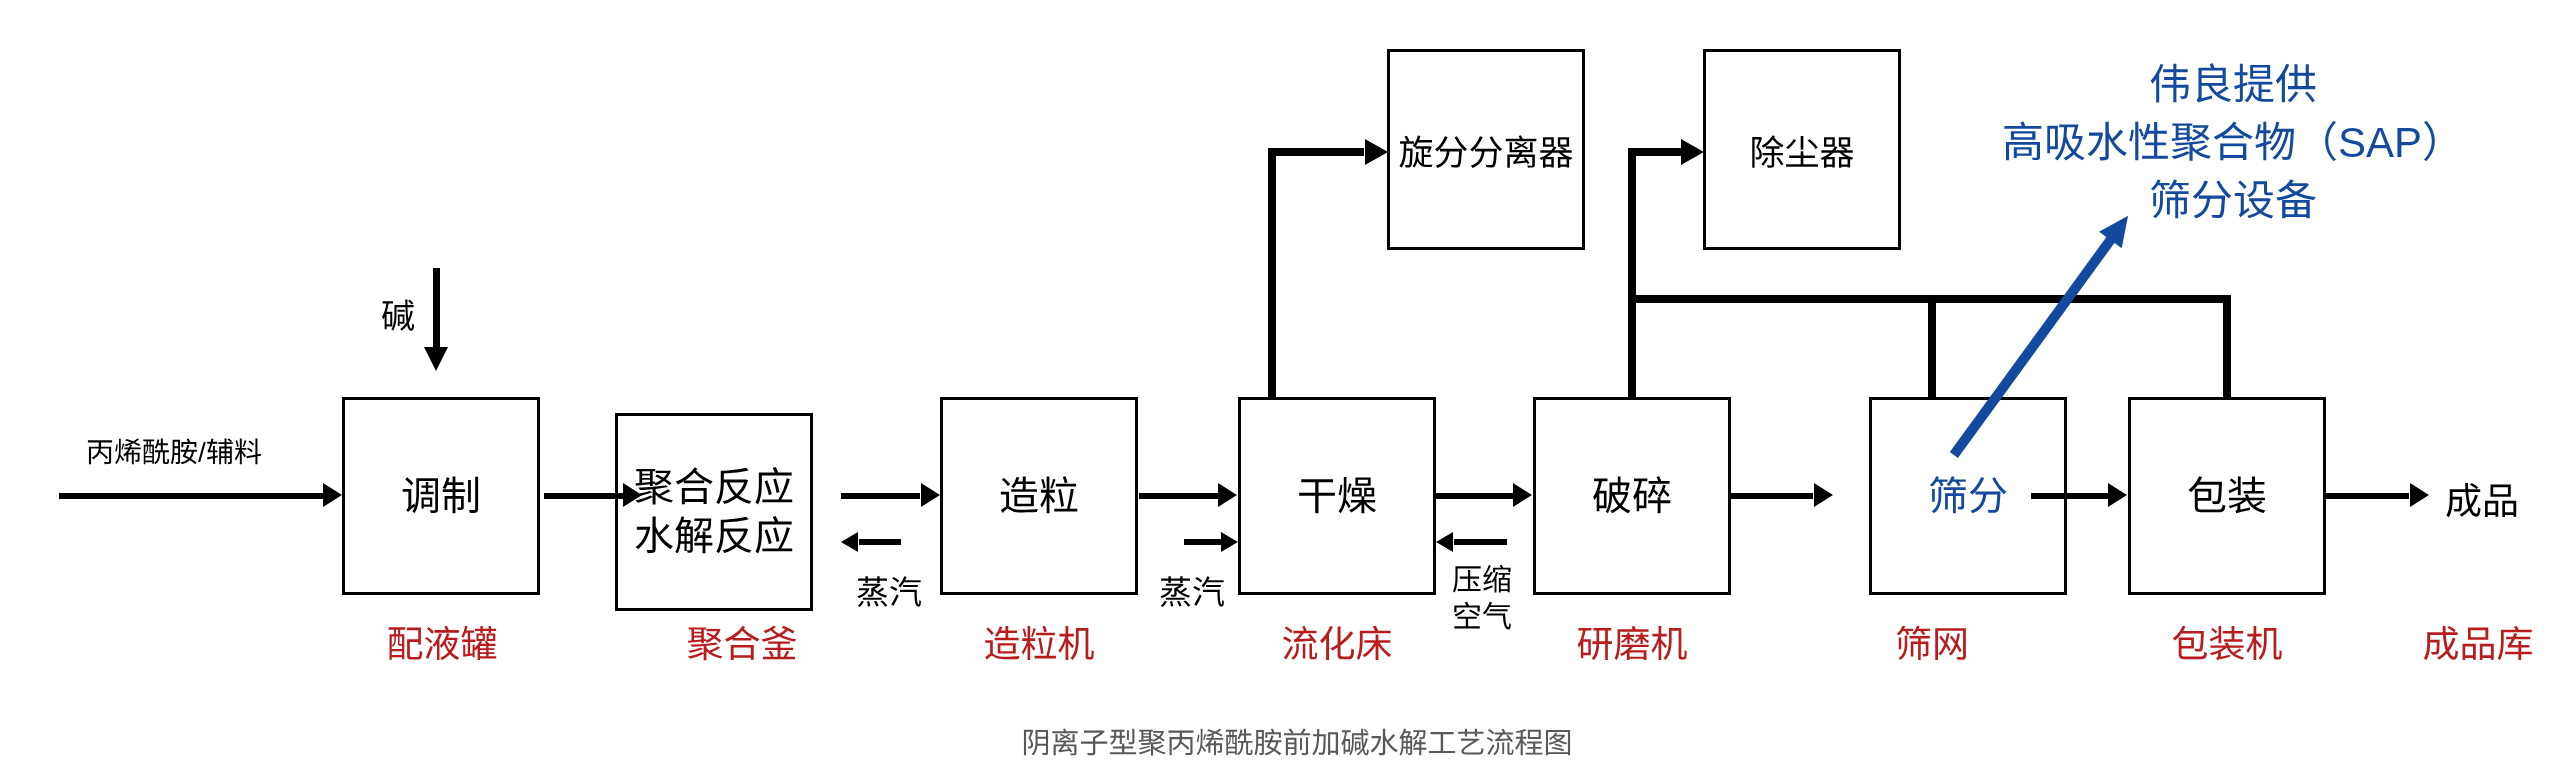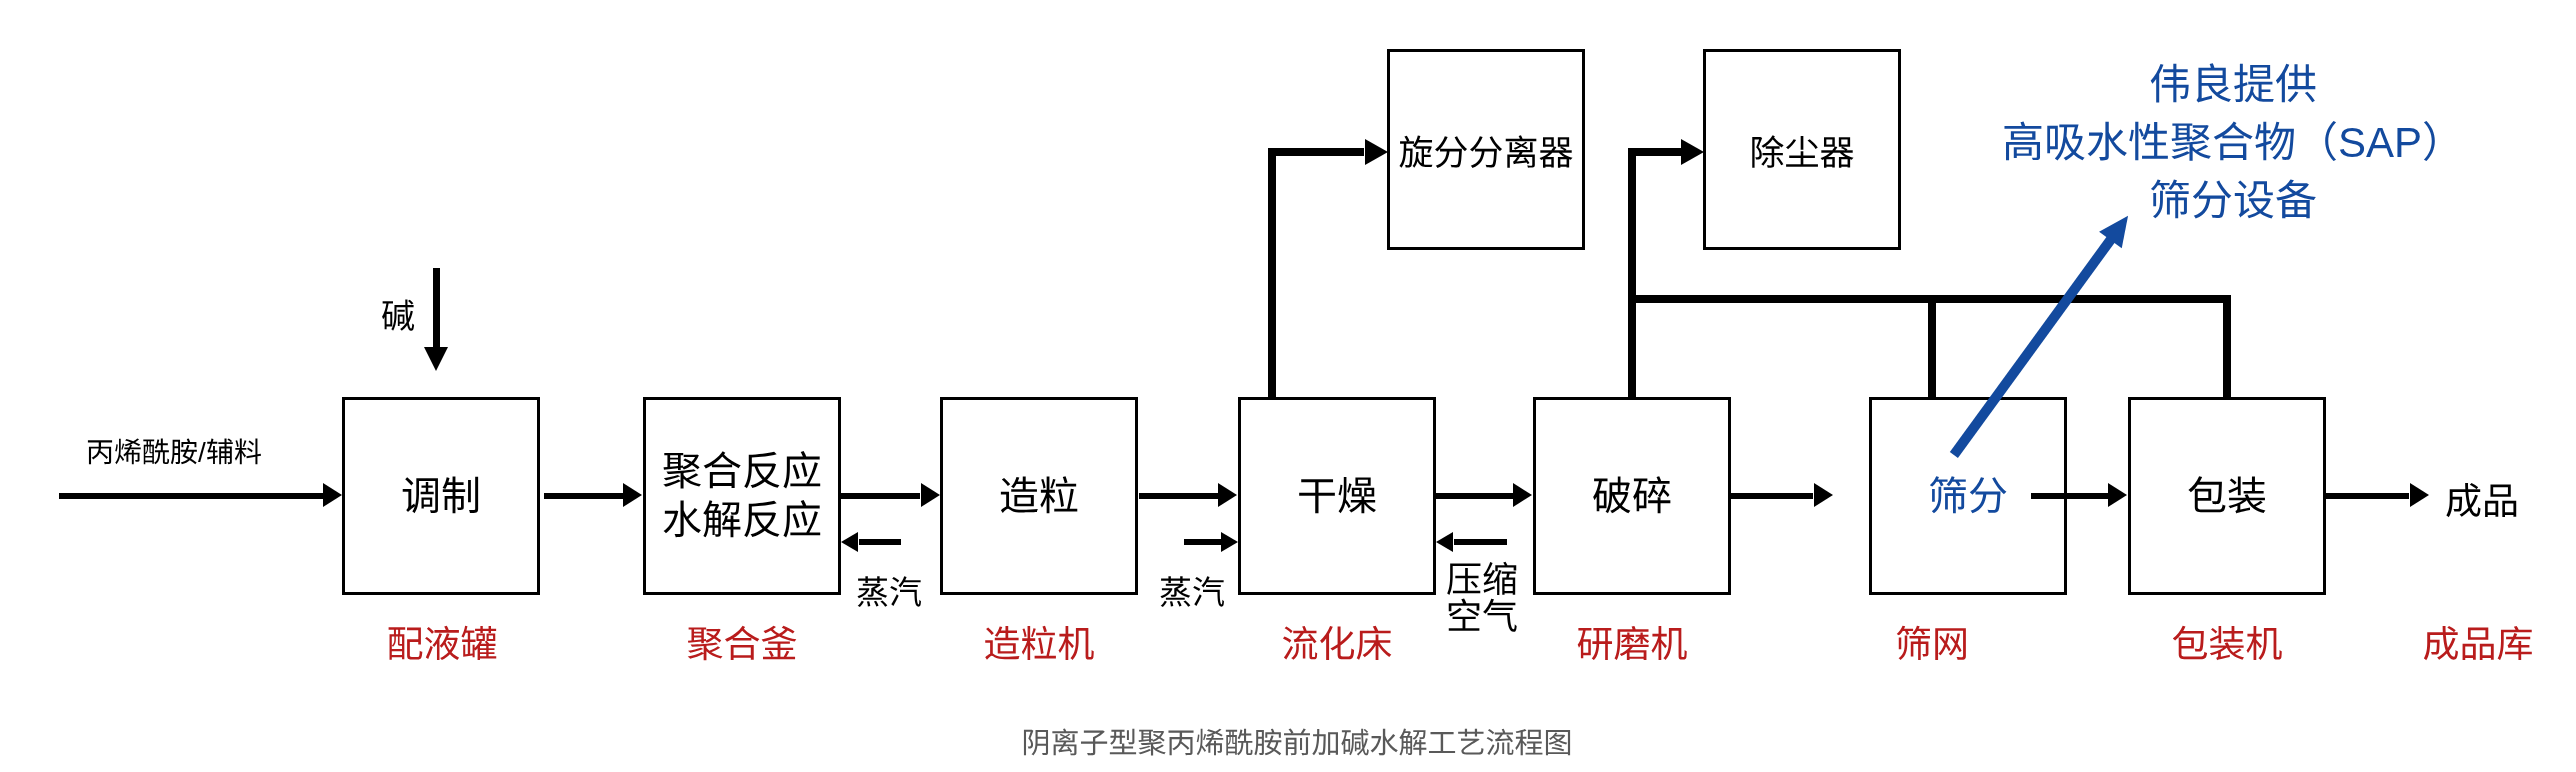--- a/index.html
+++ b/index.html
@@ -4,39 +4,39 @@
 <style>
   html,body{margin:0;padding:0;background:#ffffff;}
   body{font-family:"Liberation Sans", sans-serif;}
   #canvas{position:relative;width:2576px;height:773px;background:#ffffff;overflow:hidden;}
 
   
   .pbox{position:absolute;top:397px;width:198px;height:198px;border:3.1px solid #000;
         box-sizing:border-box;display:flex;flex-direction:column;align-items:center;
         justify-content:center;background:#fff;}
   .pbox .box-label{font-size:40px;color:#000;line-height:1.22;white-space:nowrap;}
-  .b1{left:342px;} .b2{left:643px;} .b3{left:940px;} .b4{left:1238px;}
+  .b1{left:342px;} .b2{left:615px;margin-top:16px;} .b3{left:940px;} .b4{left:1238px;}
   .b5{left:1533px;} .b6{left:1833px;margin-left:36px;} .b7{left:2128px;}
   .b6 .box-label{color:#134a9e;}
   .tbox{position:absolute;top:49px;width:198px;height:201px;border:3.1px solid #000;
         box-sizing:border-box;display:flex;align-items:center;justify-content:center;background:#fff;}
   .t1{left:1387px;} .t2{left:1703px;}
   .tbox .box-label{font-size:35px;color:#000;white-space:nowrap;}
 
   
   .caption{position:absolute;top:641px;transform:translate(-50%,-50%);font-size:37px;
            color:#b91c1c;white-space:nowrap;}
   .cap1{left:442px;} .cap2{left:742px;text-align:right;} .cap3{left:1039px;} .cap4{left:1337px;}
   .cap5{left:1632px;} .cap6{left:1932px;} .cap7{left:2227px;} .cap8{left:2478px;}
   .txt{position:absolute;transform:translate(-50%,-50%);color:#000;white-space:nowrap;}
   .feed-label{left:174px;top:450px;font-size:28px;}
   .alkali-label{left:398px;top:313px;font-size:34px;}
   .steam1-label{left:889px;top:590px;font-size:33px;}
   .steam2-label{left:1192px;top:590px;font-size:33px;}
-  .air-label{left:1482px;top:598px;font-size:36px;line-height:37px;text-align:center;}
+  .air-label{left:1482px;top:598px;font-size:30px;line-height:37px;text-align:center;}
   .product-label{left:2482px;top:498px;font-size:37px;}
   .diagram-title{left:1297px;top:740px;font-size:29px;color:#595959;}
 
   
   .annotation{position:absolute;left:2233px;top:143px;transform:translate(-50%,-50%);
               color:#134a9e;font-size:42px;line-height:58px;text-align:center;white-space:nowrap;}
 
   
   .hline,.vline{position:absolute;background:#000;}
   .tri{position:absolute;width:0;height:0;}

